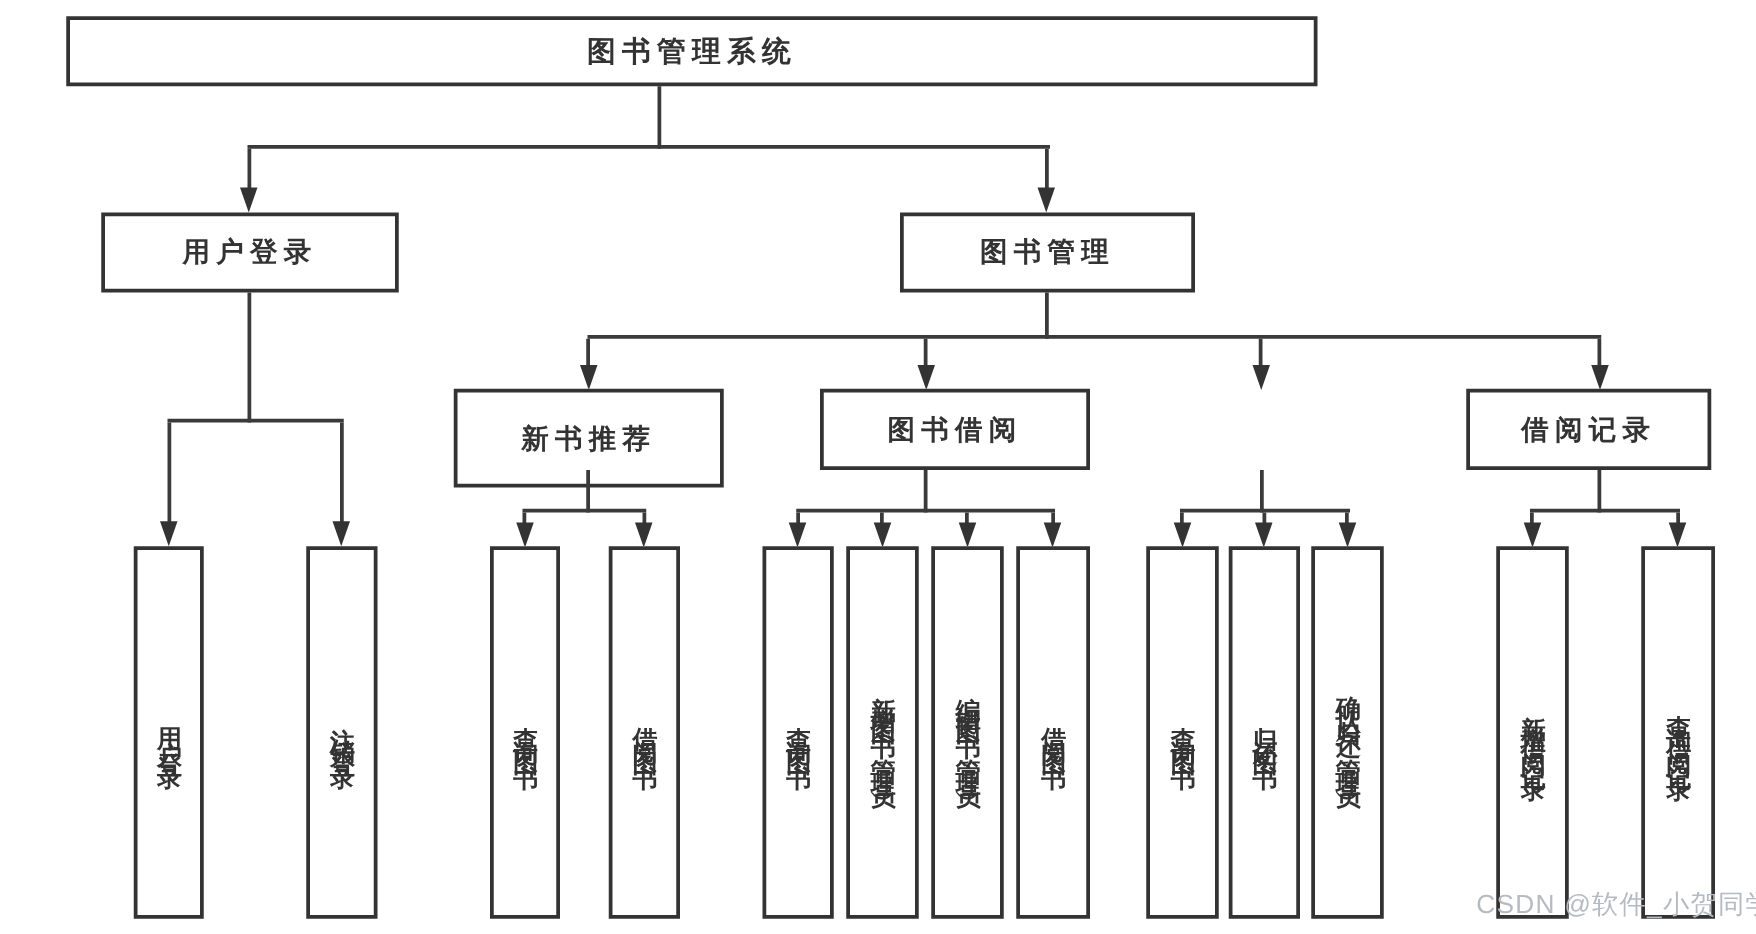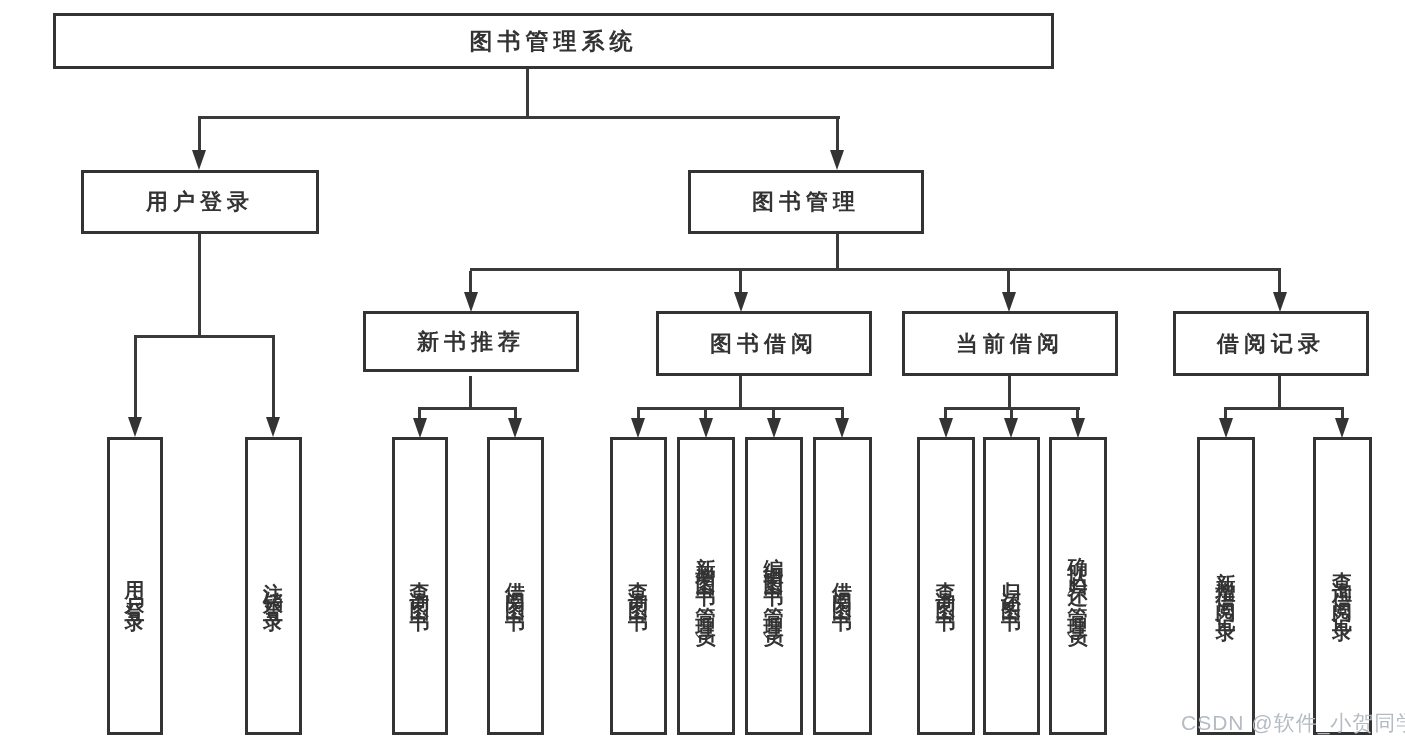--- a/index.html
+++ b/index.html
@@ -63,43 +63,42 @@
   <div class="box root" style="left:21px; top:13px; width:1001px; height:56px;margin-left:32px;">图书管理系统</div>
 
   <div class="line" style="left:526px; top:69px; width:3px; height:50px;"></div>
   <div class="line" style="left:198px; top:116px; width:642px; height:3px;"></div>
   <div class="line" style="left:198px; top:119px; width:3px; height:34px;"></div>
   <div class="line" style="left:836px; top:119px; width:3px; height:34px;"></div>
   <div class="arrow" style="left:192px; top:150px;"></div>
   <div class="arrow" style="left:830px; top:150px;"></div>
 
   <div class="box" style="left:81px; top:170px; width:238px; height:64px;">用户登录</div>
-  <div class="box" style="left:688px; top:170px; width:236px; height:64px;">图书管理</div>
+  <div class="box" style="left:720px; top:170px; width:236px; height:64px;">图书管理</div>
 
   <div class="line" style="left:198px; top:234px; width:3px; height:104px;"></div>
   <div class="line" style="left:134px; top:335px; width:141px; height:3px;"></div>
   <div class="line" style="left:134px; top:338px; width:3px; height:80px;"></div>
   <div class="line" style="left:272px; top:338px; width:3px; height:80px;"></div>
   <div class="arrow" style="left:128px; top:417px;"></div>
   <div class="arrow" style="left:266px; top:417px;"></div>
 
   <div class="line" style="left:836px; top:234px; width:3px; height:37px;"></div>
   <div class="line" style="left:470px; top:268px; width:811px; height:3px;"></div>
   <div class="line" style="left:469px; top:271px; width:3px; height:22px;"></div>
   <div class="line" style="left:739px; top:271px; width:3px; height:22px;"></div>
   <div class="line" style="left:1007px; top:271px; width:3px; height:22px;"></div>
   <div class="line" style="left:1278px; top:271px; width:3px; height:22px;"></div>
   <div class="arrow" style="left:464px; top:292px;"></div>
   <div class="arrow" style="left:734px; top:292px;"></div>
   <div class="arrow" style="left:1002px; top:292px;"></div>
   <div class="arrow" style="left:1273px; top:292px;"></div>
 
-  <div class="box" style="left:363px; top:311px; width:216px; height:61px;">新书推荐</div>
+  <div class="box" style="left:363px; top:311px; width:216px; height:79px;">新书推荐</div>
   <div class="box" style="left:633px; top:311px; width:216px; height:65px;margin-left:23px;">图书借阅</div>
-  <div class="box" style="left:902px; top:311px; width:216px; height:65px;">当前借阅</div>
   <div class="box" style="left:1173px; top:311px; width:196px; height:65px;">借阅记录</div>
 
   <div class="line" style="left:469px; top:376px; width:3px; height:34px;"></div>
   <div class="line" style="left:418px; top:407px; width:99px; height:3px;"></div>
   <div class="line" style="left:418px; top:410px; width:3px; height:9px;"></div>
   <div class="line" style="left:514px; top:410px; width:3px; height:9px;"></div>
   <div class="arrow" style="left:413px; top:418px;"></div>
   <div class="arrow" style="left:508px; top:418px;"></div>
 
   <div class="line" style="left:739px; top:376px; width:3px; height:34px;"></div>

